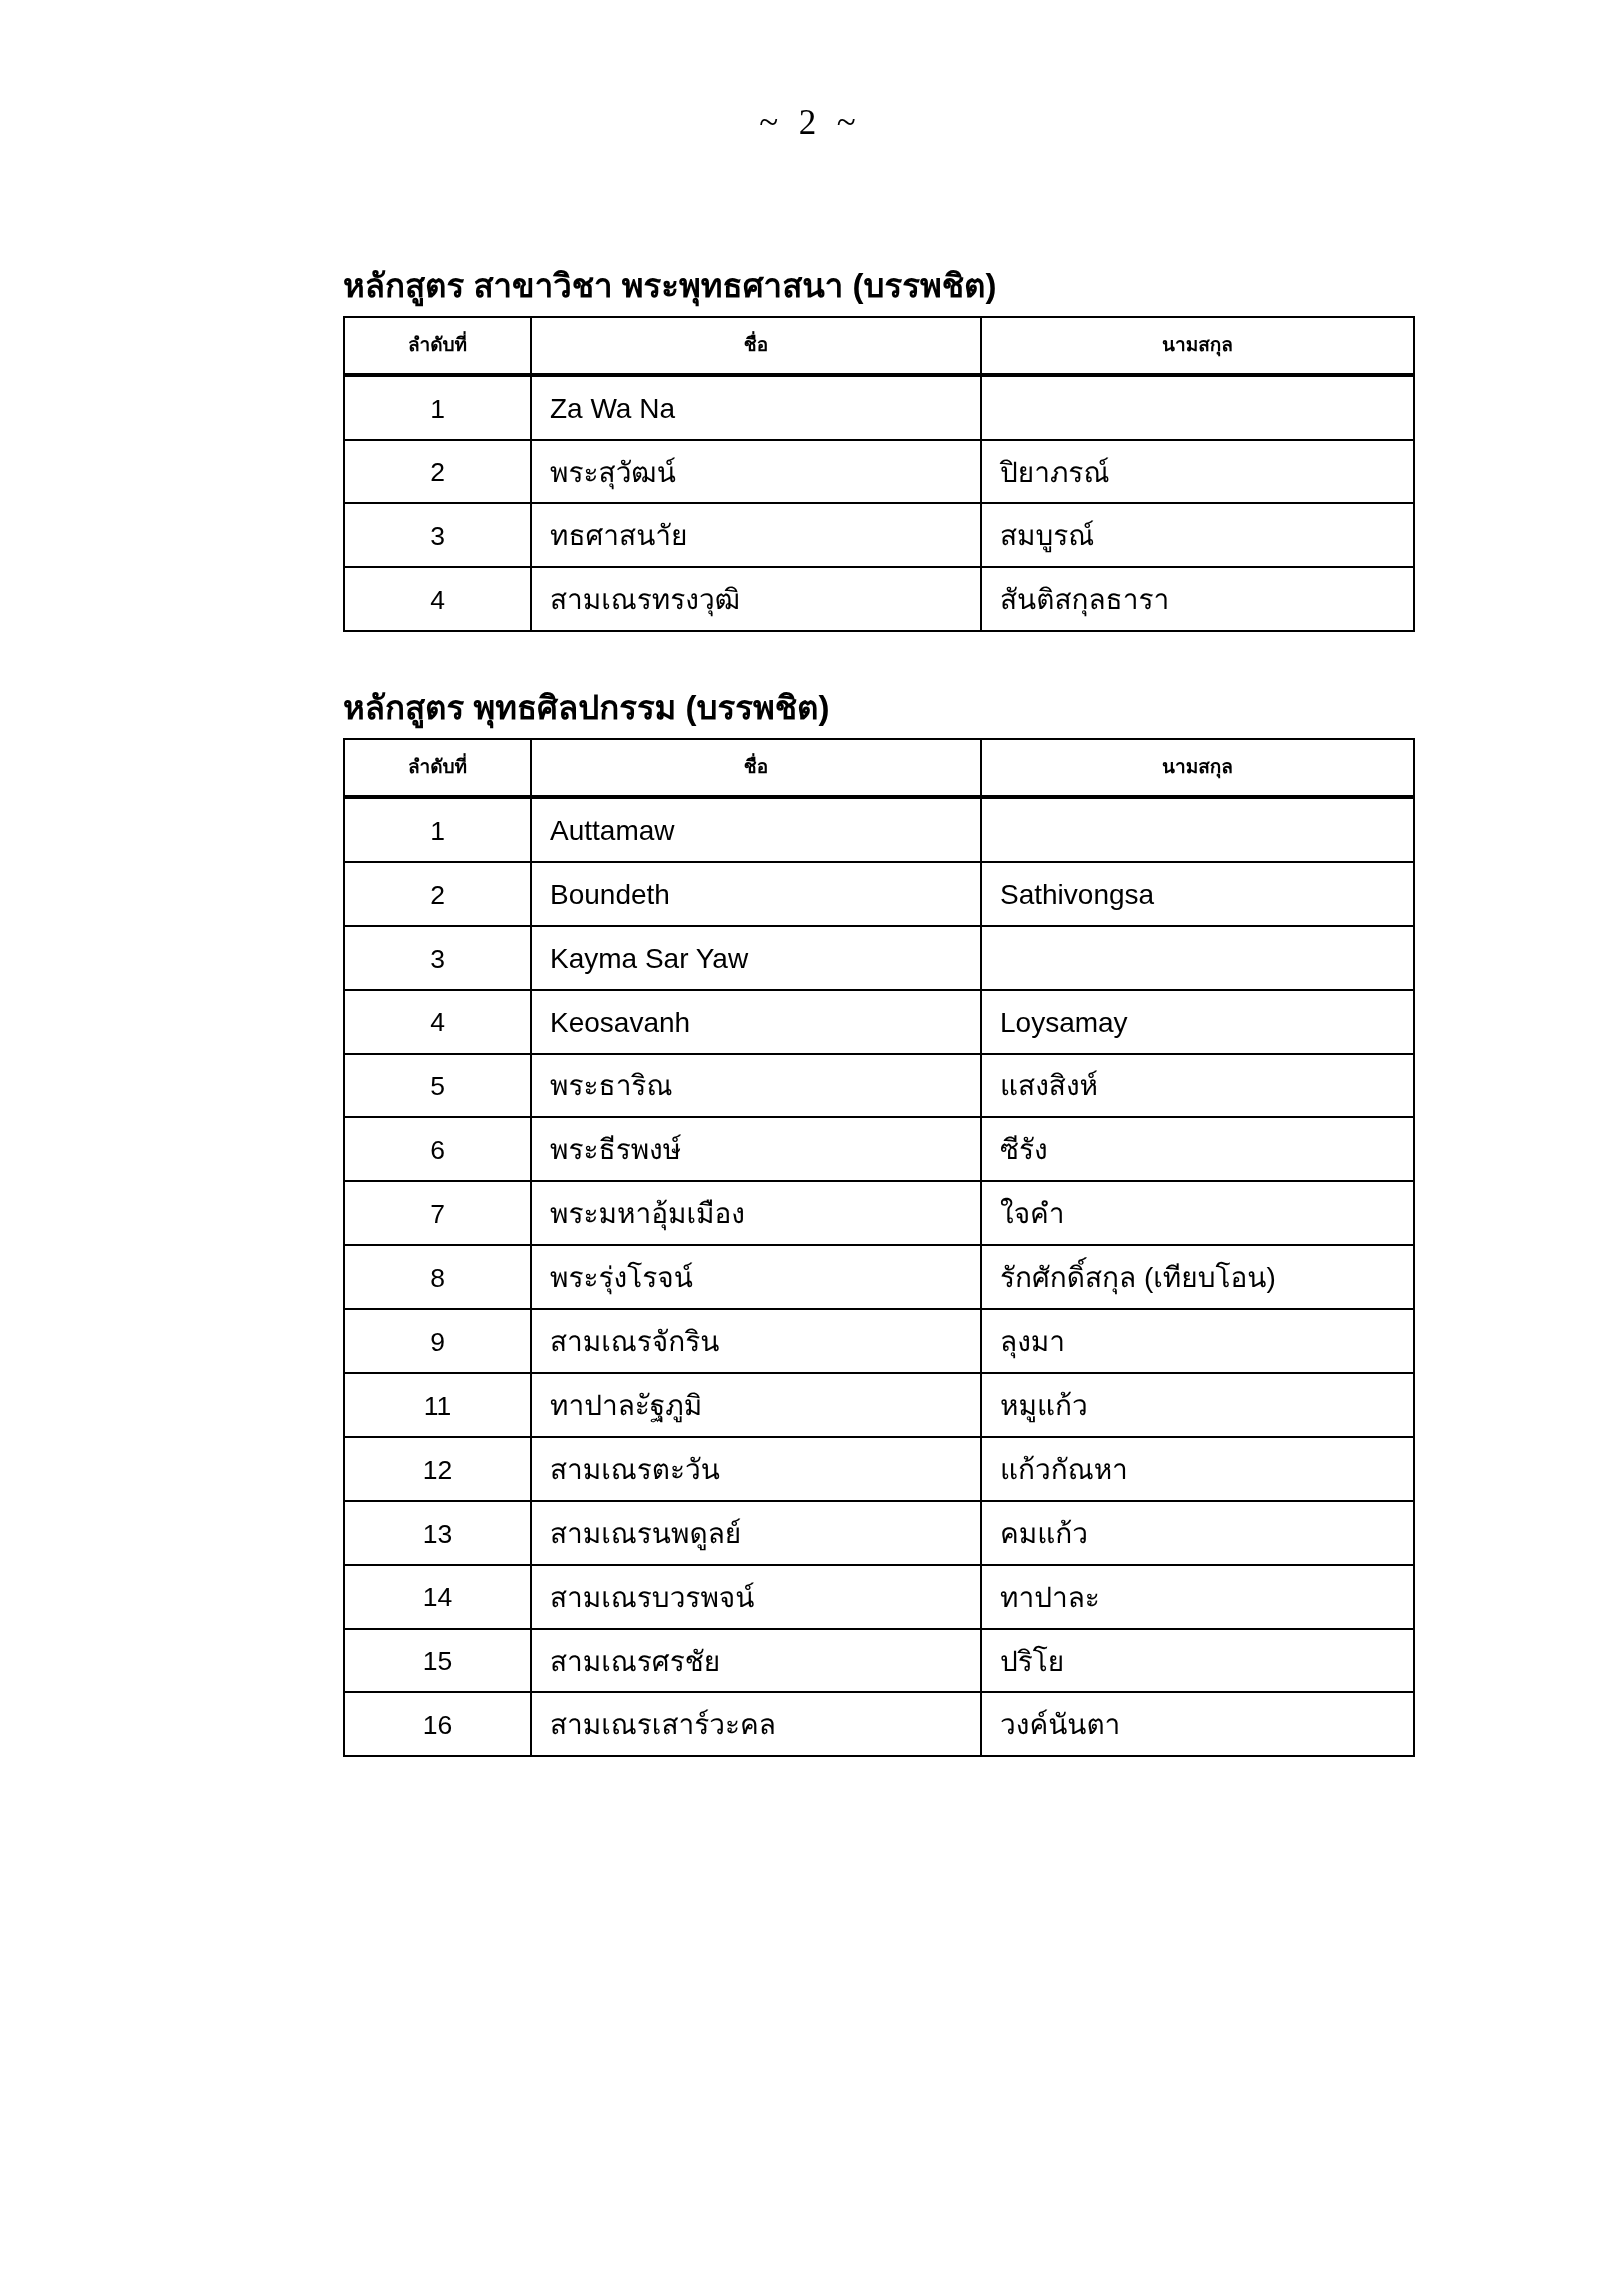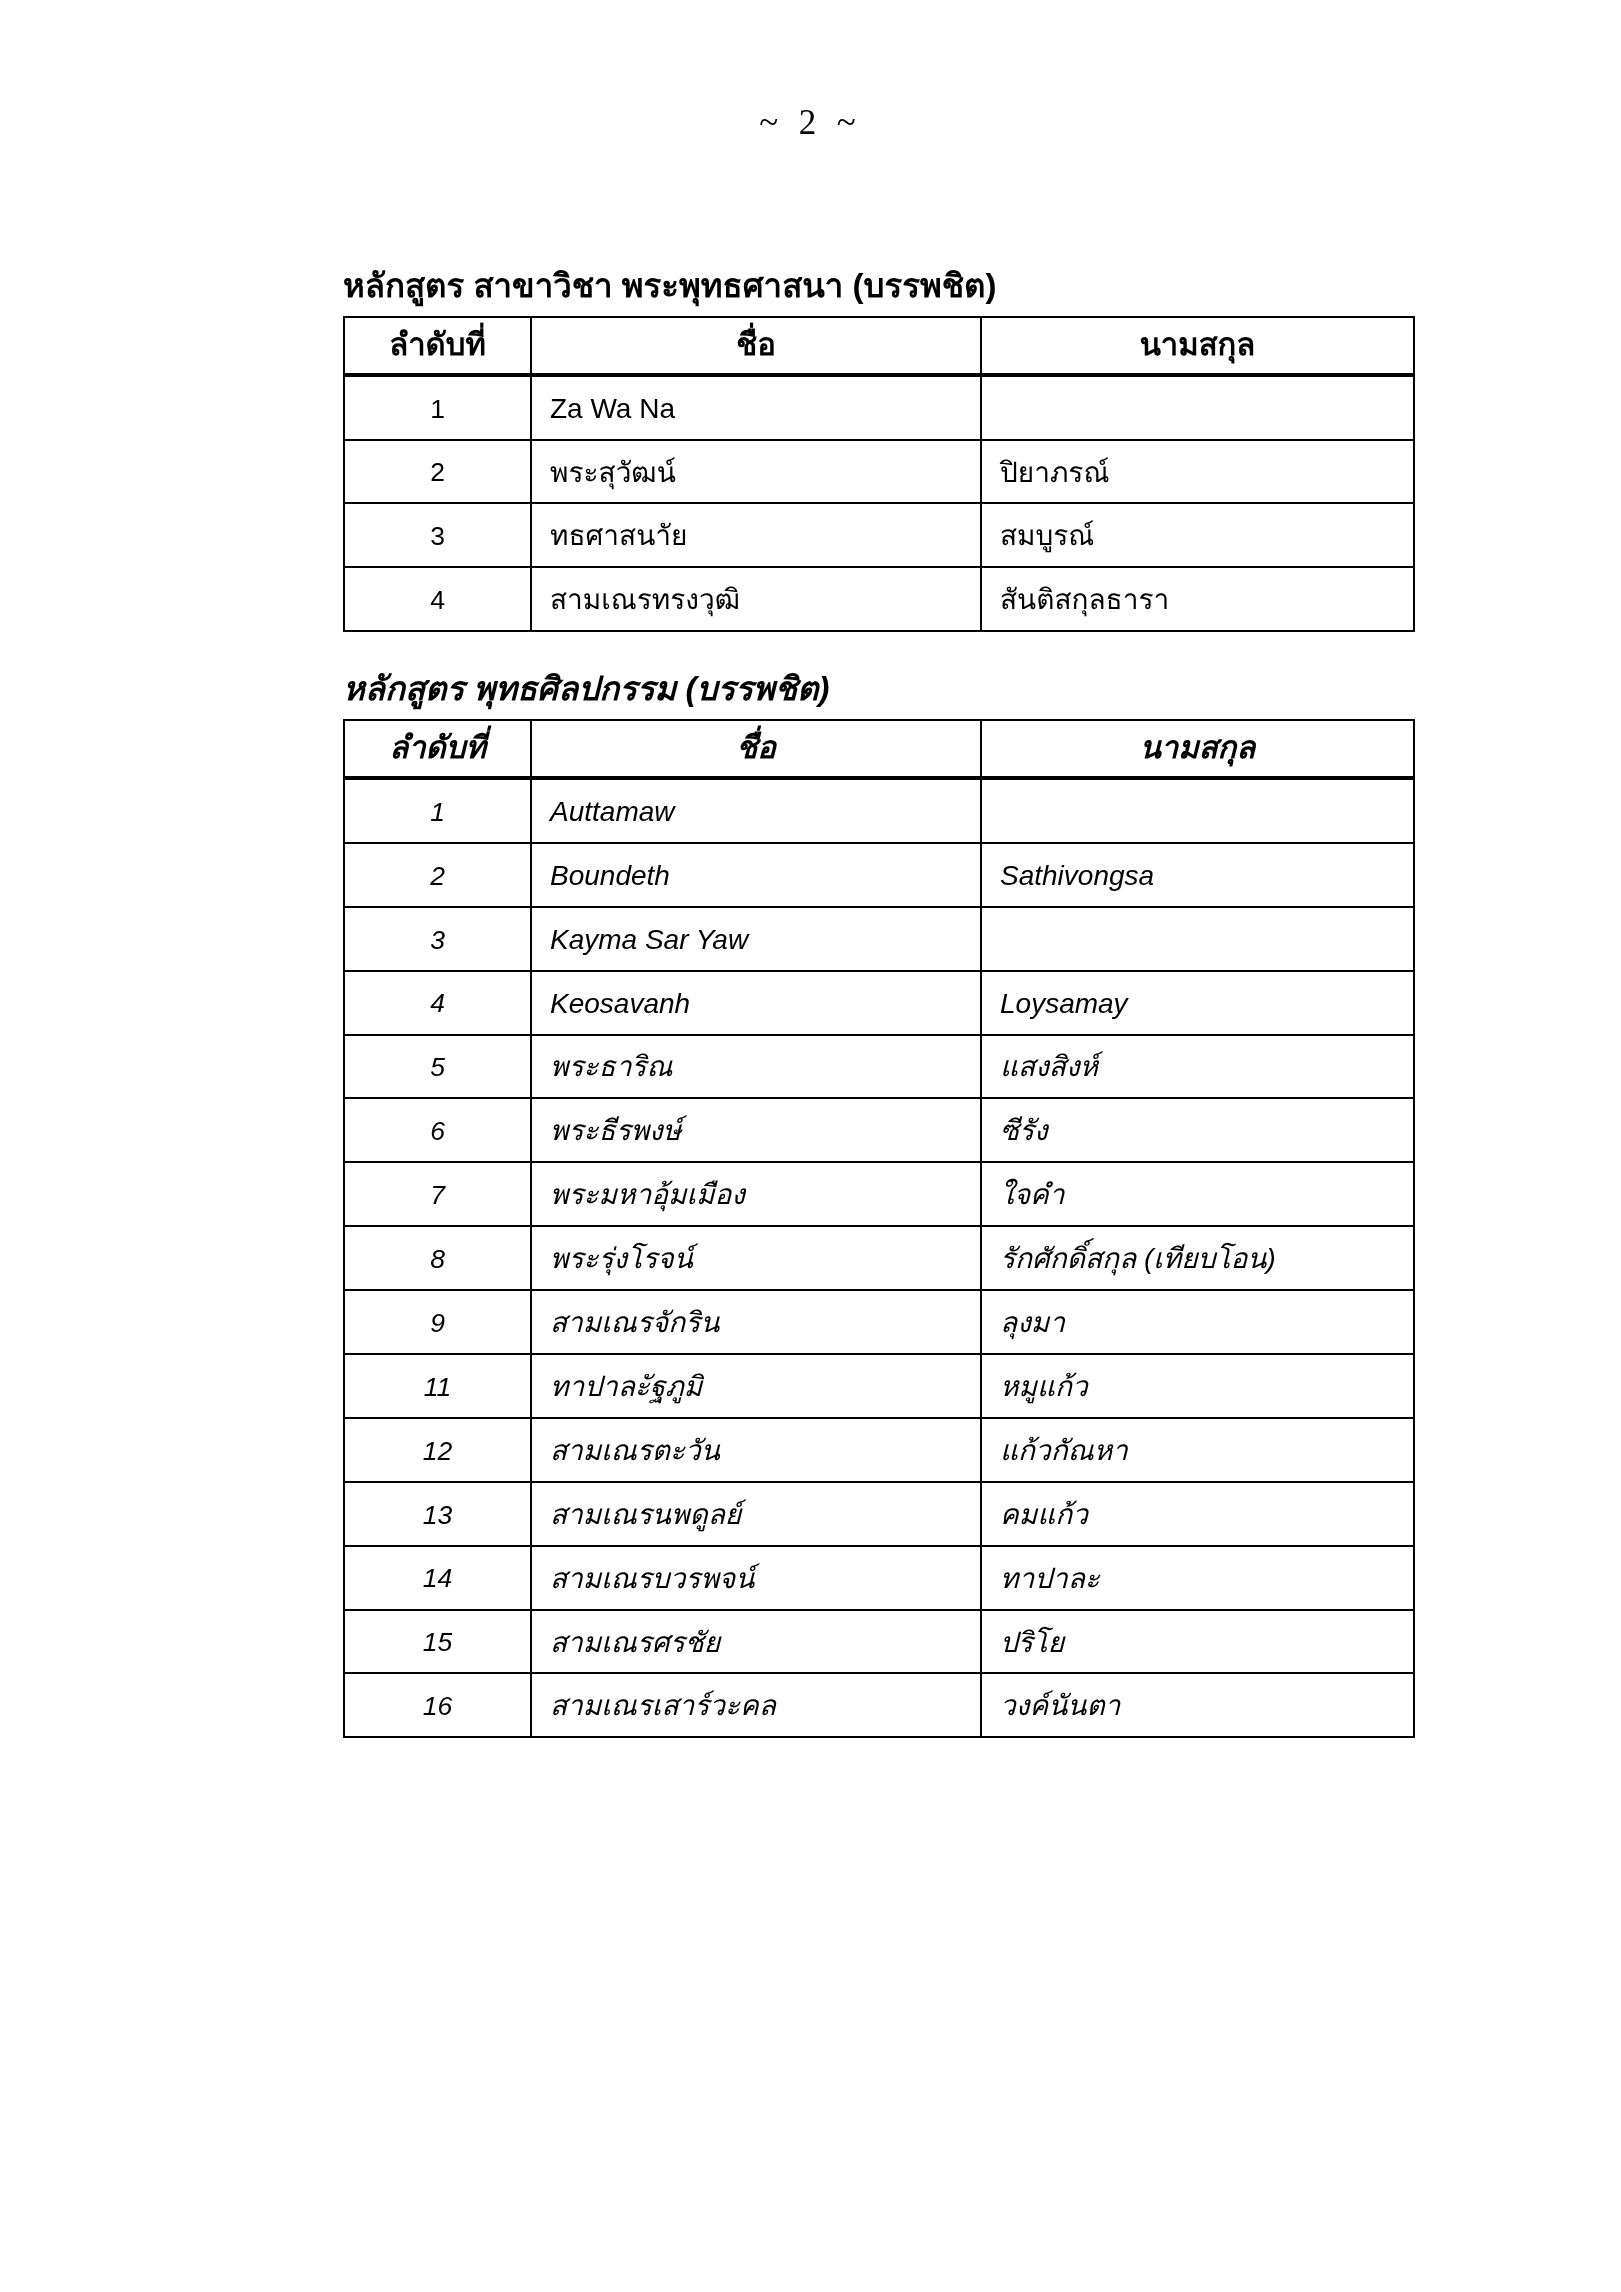--- a/index.html
+++ b/index.html
@@ -29,22 +29,21 @@
     width: 1070px;
   }
   .section-heading {
     font-size: 33px;
     font-weight: bold;
     margin: 0 0 7.8px 0;
     line-height: 1.3;
     color: #000;
   }
   section.roster-section + section.roster-section {
-    margin-top: 36px;
-    font-style: italic;
+    margin-top: 55px;
   }
   table.roster {
     border-collapse: collapse;
     table-layout: fixed;
     width: 1070px;
     background: #fff;
   }
   table.roster col.c1 { width: 187px; }
   table.roster col.c2 { width: 450px; }
   table.roster col.c3 { width: 433px; }
@@ -58,21 +57,21 @@
     overflow: hidden;
     white-space: nowrap;
   }
   table.roster { border: 2.9px solid #000; }
   table.roster thead th {
     height: 53px;
     font-weight: bold;
     text-align: center;
     vertical-align: middle;
     border-bottom: 4.9px solid #000;
-    font-size: 31px;
+    font-size: 19px;
   }
   table.roster tbody td {
     height: 57px;
     vertical-align: middle;
     padding-top: 3.9px;
   }
   table.roster td.num {
     text-align: center;
     font-size: 26.5px;
   }

